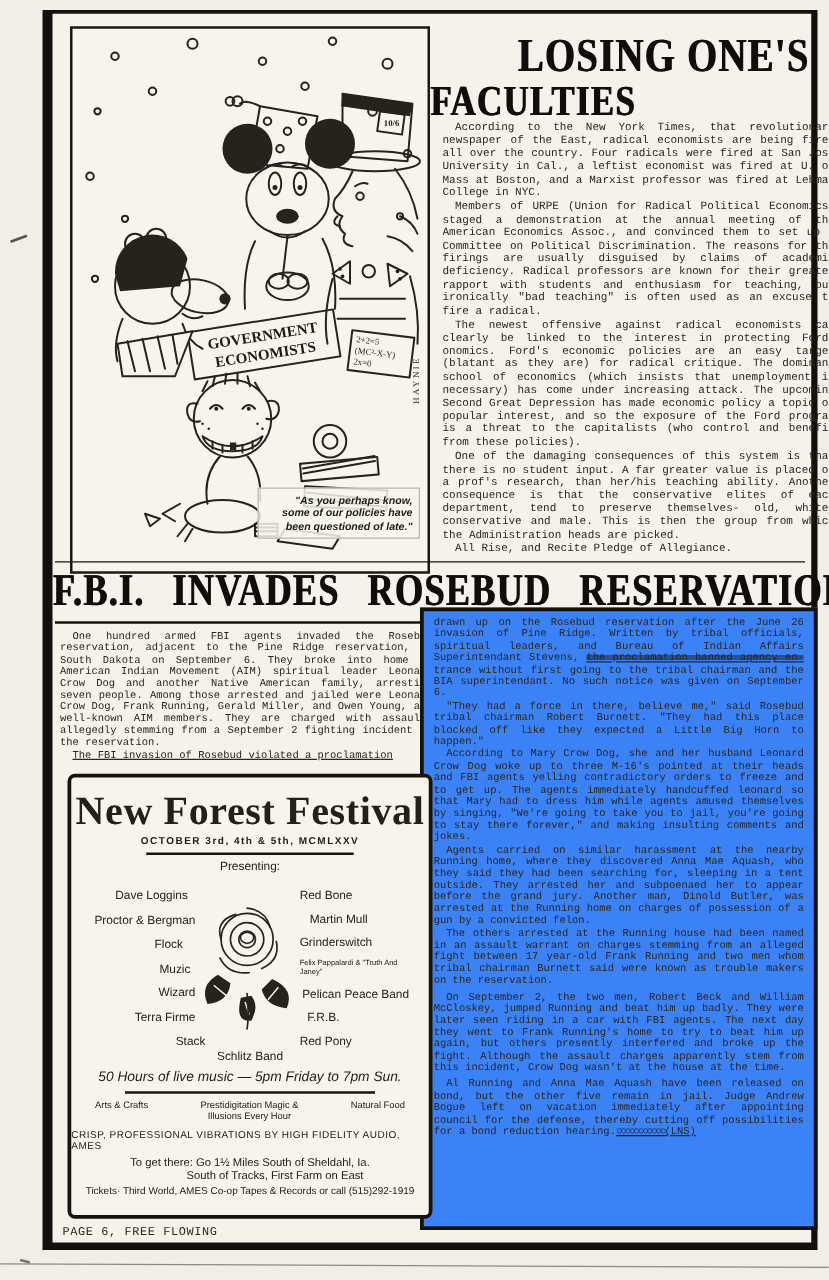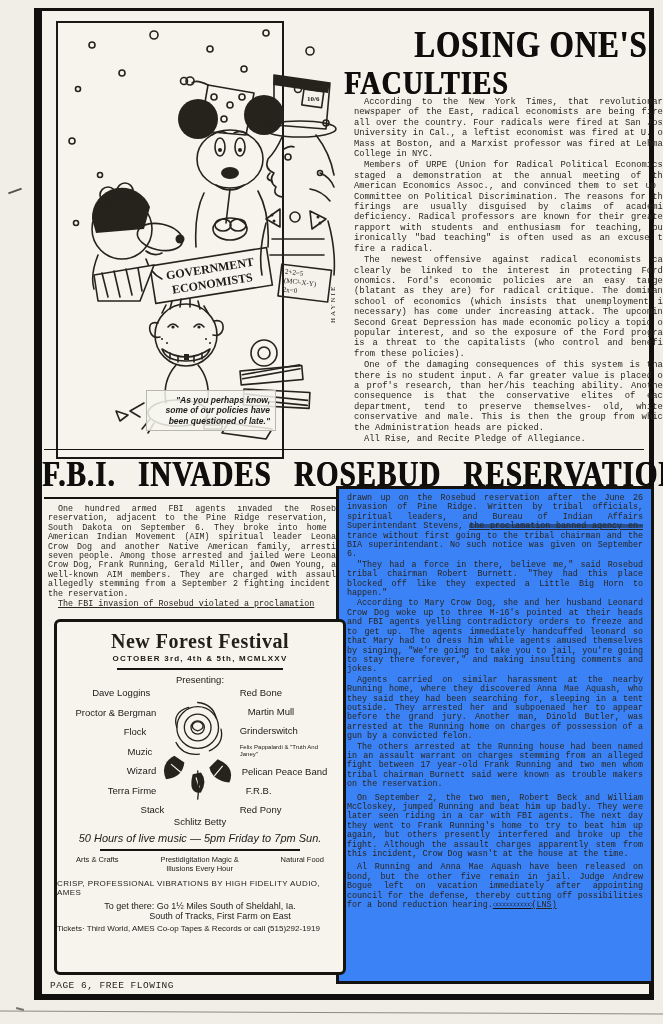--- a/index.html
+++ b/index.html
@@ -26,54 +26,54 @@
   .underline{text-decoration:underline;}
   .fbiright{left:294px;top:475px;width:318px;height:498px;box-sizing:border-box;
     border:3px solid #14120e;background:#3b82f6;padding:5px 8px;font-size:8.4px;line-height:9.4px;overflow:hidden;}
   .fbiright p{margin:0 0 1px 0;}
   .fbiright p.sp{margin-top:4px;}
   .scribble{text-decoration:underline;
     background:linear-gradient(transparent 30%,rgba(20,18,14,.45) 32% 68%,transparent 70%);}
   .ornament{font-weight:bold;letter-spacing:-1.5px;color:#14120e;}
   .lastline{text-decoration:underline;}
   
-  .cartoon{left:14px;top:10px;width:228px;height:438px;box-sizing:border-box;border:2px solid #1b1916;
+  .cartoon{left:14px;top:10px;width:288px;height:438px;box-sizing:border-box;border:2px solid #1b1916;
     background:#f6f4ed;}
   .caption{position:absolute;right:6px;bottom:26px;width:118px;font-family:"Liberation Sans","DejaVu Sans",sans-serif;
     font-style:italic;font-weight:bold;font-size:8.5px;line-height:10.5px;text-align:right;color:#1e1c18;
     border:1px solid #b9b6ac;padding:4px 5px;background:rgba(246,244,237,.85);}
   
   .ad{left:12px;top:608px;width:292px;height:356px;box-sizing:border-box;border:3px solid #16140f;border-radius:6px;
     background:#f6f4ed;font-family:"Liberation Sans","DejaVu Sans",sans-serif;color:#23201a;overflow:hidden;}
-  .ad-title{font-family:"Liberation Serif","DejaVu Serif",serif;font-weight:900;font-size:20px;
+  .ad-title{font-family:"Liberation Serif","DejaVu Serif",serif;font-weight:900;font-size:32px;
     text-align:center;margin-top:8px;letter-spacing:0.5px;}
   .ad-date{text-align:center;font-size:8px;font-weight:bold;letter-spacing:1.2px;margin-top:1px;}
   .ad-rule{width:58%;height:2px;background:#16140f;margin:5px auto 4px auto;}
   .ad-presenting{text-align:center;font-size:9.5px;margin-top:2px;}
   .ad-headliner{font-family:"Liberation Serif","DejaVu Serif",serif;text-align:center;font-size:21px;
     font-weight:bold;margin-top:5px;letter-spacing:1px;}
-  .bands{display:flex;justify-content:space-between;margin-top:2px;padding:0 8px;height:128px;}
+  .bands{display:flex;justify-content:space-between;margin-top:12px;padding:0 8px;height:128px;}
   .bands ul{list-style:none;margin:0;padding:0;font-size:9.5px;display:flex;flex-direction:column;
     justify-content:space-between;}
   .bands .bl{width:92px;text-align:right;}
   .bands .br{width:96px;text-align:left;}
   .bands li.tiny{font-size:6px;line-height:6.5px;}
   .bl li:nth-child(1){margin-right:6px;} .bl li:nth-child(3){margin-right:10px;}
   .bl li:nth-child(4){margin-right:4px;} .bl li:nth-child(7){margin-right:-8px;}
   .br li:nth-child(2){margin-left:8px;}  .br li:nth-child(5){margin-left:2px;}
   .br li:nth-child(6){margin-left:6px;}
   .band-center{text-align:center;font-size:9.5px;margin-top:1px;}
   .ad-hours{text-align:center;font-size:11px;font-style:italic;margin-top:5px;}
   .features{display:flex;justify-content:space-around;margin-top:5px;font-size:7.5px;line-height:8.5px;
     text-align:center;}
   .features div{max-width:86px;}
   .ad-vibes{font-size:8px;letter-spacing:.4px;margin-top:6px;}
   .ad-dir1{text-align:center;font-size:9px;margin-top:4px;}
   .ad-dir2{text-align:center;font-size:9px;margin-left:40px;}
-  .ad-tickets{font-size:8px;margin-top:3px;}
+  .ad-tickets{text-align:center;font-size:8px;margin-top:3px;}
   
   .footer{left:8px;top:969px;font-size:9.5px;letter-spacing:.5px;color:#2a261f;}
   .paper-edge{position:absolute;left:0;top:1012px;width:663px;height:1px;background:#8d8a80;
     transform:rotate(.25deg);}
   .mark1{position:absolute;left:8px;top:190px;width:14px;height:2px;background:#55524a;transform:rotate(-20deg);}
   .mark2{position:absolute;left:16px;top:1008px;width:8px;height:2px;background:#77746a;transform:rotate(15deg);}
   svg .ink{stroke:#26231d;fill:none;stroke-width:1.6;stroke-linecap:round;stroke-linejoin:round;}
   svg .fill{fill:#26231d;stroke:none;}
   svg text{font-family:"Liberation Serif","DejaVu Serif",serif;fill:#1c1a15;}
 </style>
@@ -279,21 +279,21 @@
       <ul class="br">
         <li>Red Bone</li>
         <li>Martin Mull</li>
         <li>Grinderswitch</li>
         <li class="tiny">Felix Pappalardi &amp; "Truth And Janey"</li>
         <li>Pelican Peace Band</li>
         <li>F.R.B.</li>
         <li>Red Pony</li>
       </ul>
     </div>
-    <div class="band-center">Schlitz Betty</div>
+    <div class="band-center">Schlitz Band</div>
     <div class="ad-hours">50 Hours of live music — 5pm Friday to 7pm Sun.</div>
     <div class="ad-rule" style="width:70%;"></div>
     <div class="features">
       <div>Arts &amp; Crafts</div>
       <div>Prestidigitation Magic &amp; Illusions Every Hour</div>
       <div>Natural Food</div>
     </div>
     <div class="ad-vibes">CRISP, PROFESSIONAL VIBRATIONS BY HIGH FIDELITY AUDIO, AMES</div>
     <div class="ad-dir1">To get there: Go 1½ Miles South of Sheldahl, Ia.</div>
     <div class="ad-dir2">South of Tracks, First Farm on East</div>

